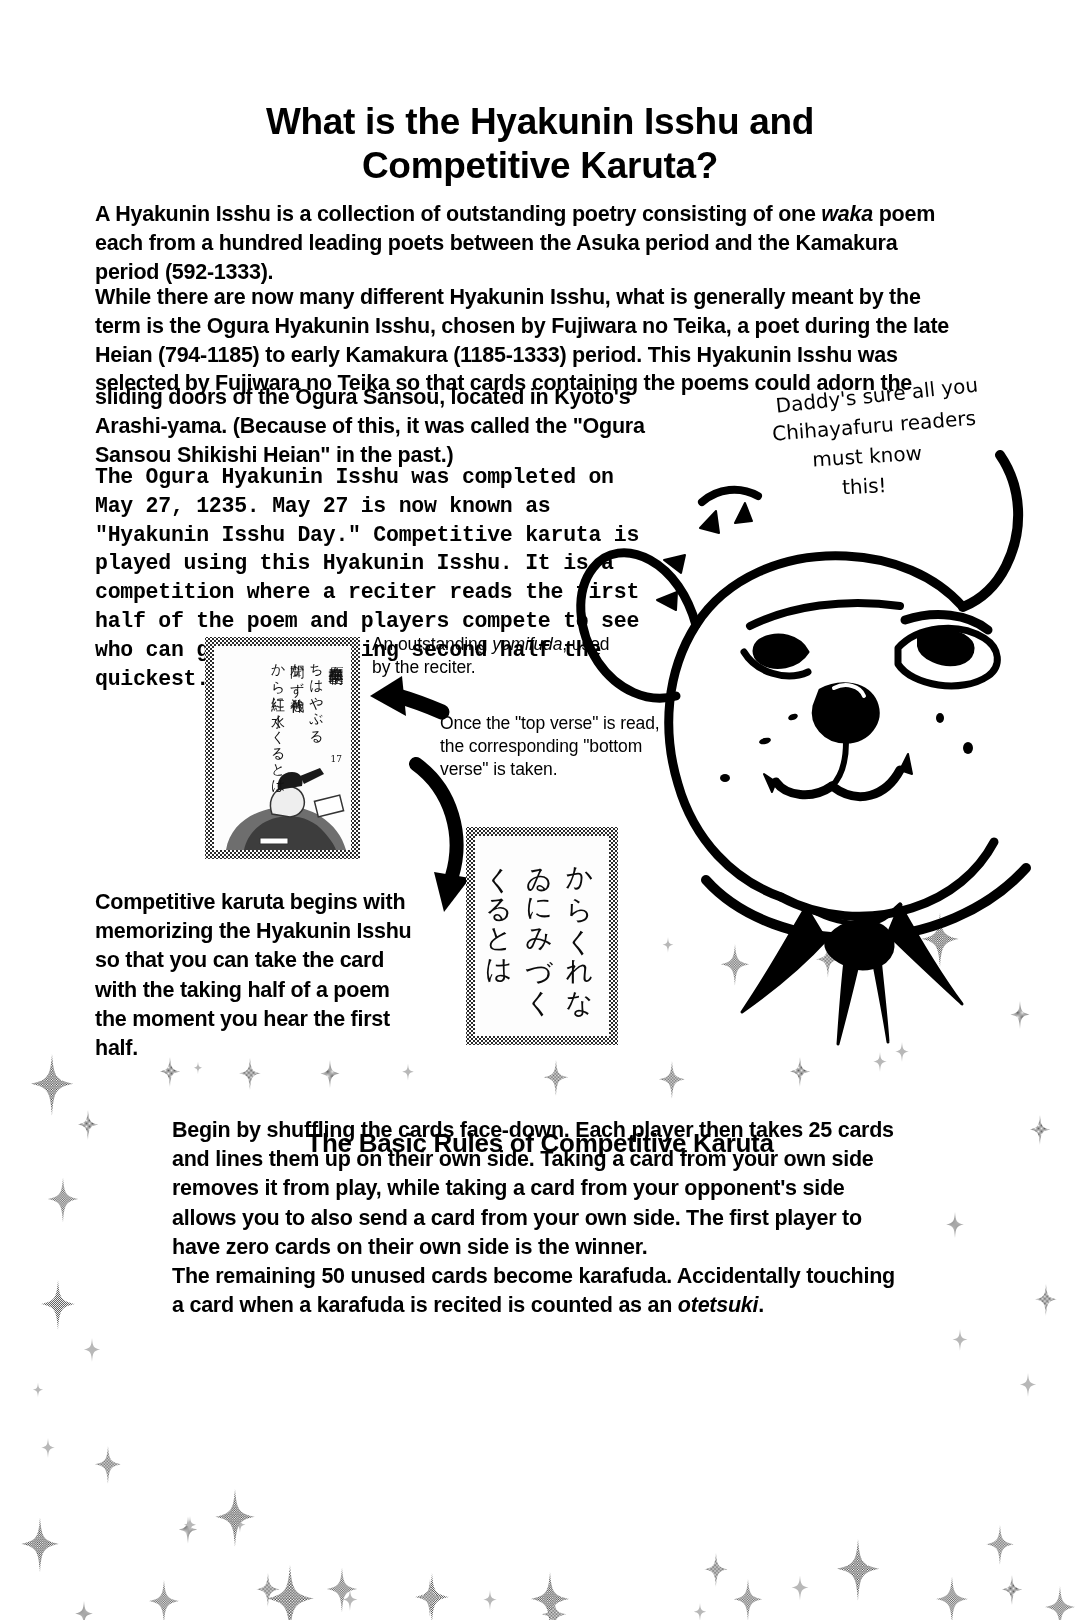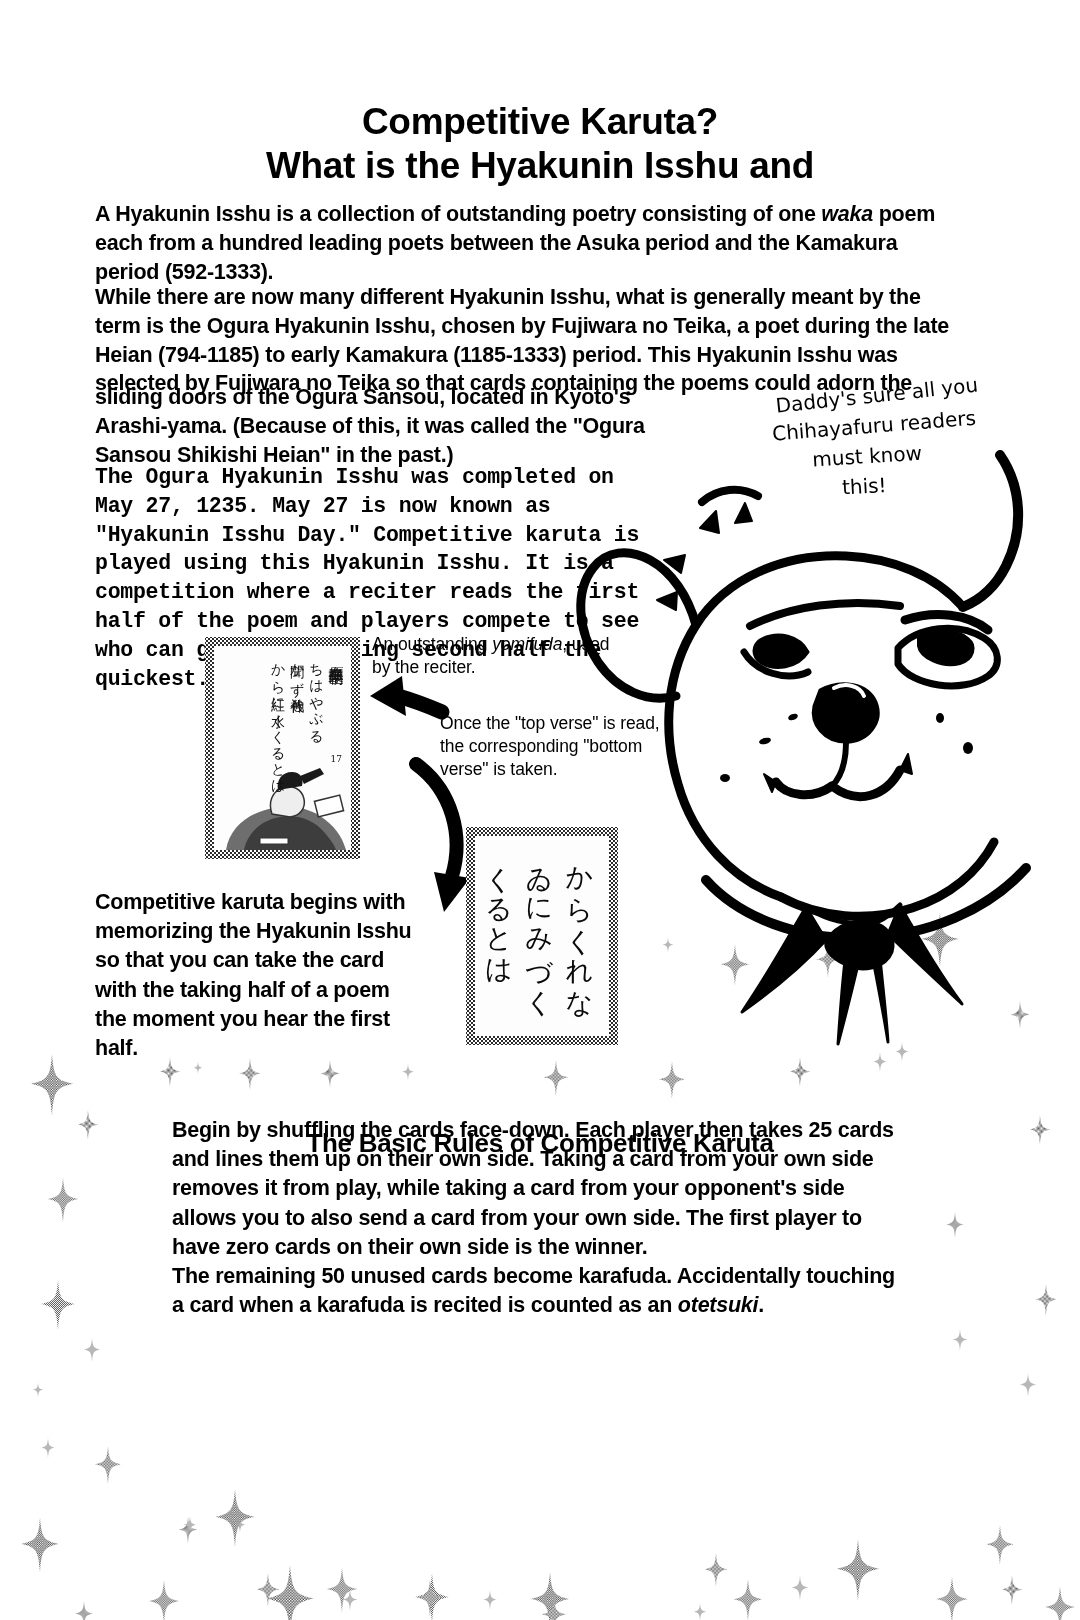--- a/index.html
+++ b/index.html
@@ -338,22 +338,22 @@
       <path d="M402,676 L370,696 L406,716 Z" fill="#000"></path>
     </g>
 
     <g>
       <path d="M416,764 C452,790 464,836 452,876" stroke="#000" stroke-width="14" fill="none" stroke-linecap="round"></path>
       <path d="M434,872 L444,912 L470,878 Z" fill="#000"></path>
     </g>
   </svg>
 
   <div class="title">
+    <span>What is the Hyakunin Isshu and</span>
     <span>Competitive Karuta?</span>
-    <span>What is the Hyakunin Isshu and</span>
   </div>
 
   <div class="bodytext" id="para-block-1">
     <span>A Hyakunin Isshu is a collection of outstanding poetry consisting of one </span><i>waka</i><span> poem each from a hundred leading poets between the Asuka period and the Kamakura period (592-1333).</span>
   </div>
 
   <div class="bodytext" id="para-block-2">While there are now many different Hyakunin Isshu, what is generally meant by the term is the Ogura Hyakunin Isshu, chosen by Fujiwara no Teika, a poet during the late Heian (794-1185) to early Kamakura (1185-1333) period. This Hyakunin Isshu was selected by Fujiwara no Teika so that cards containing the poems could adorn the</div>
 
   <div class="bodytext" id="para-wrapped">sliding doors of the Ogura Sansou, located in Kyoto's Arashi-yama. (Because of this, it was called the "Ogura Sansou Shikishi Heian" in the past.)</div>
 

